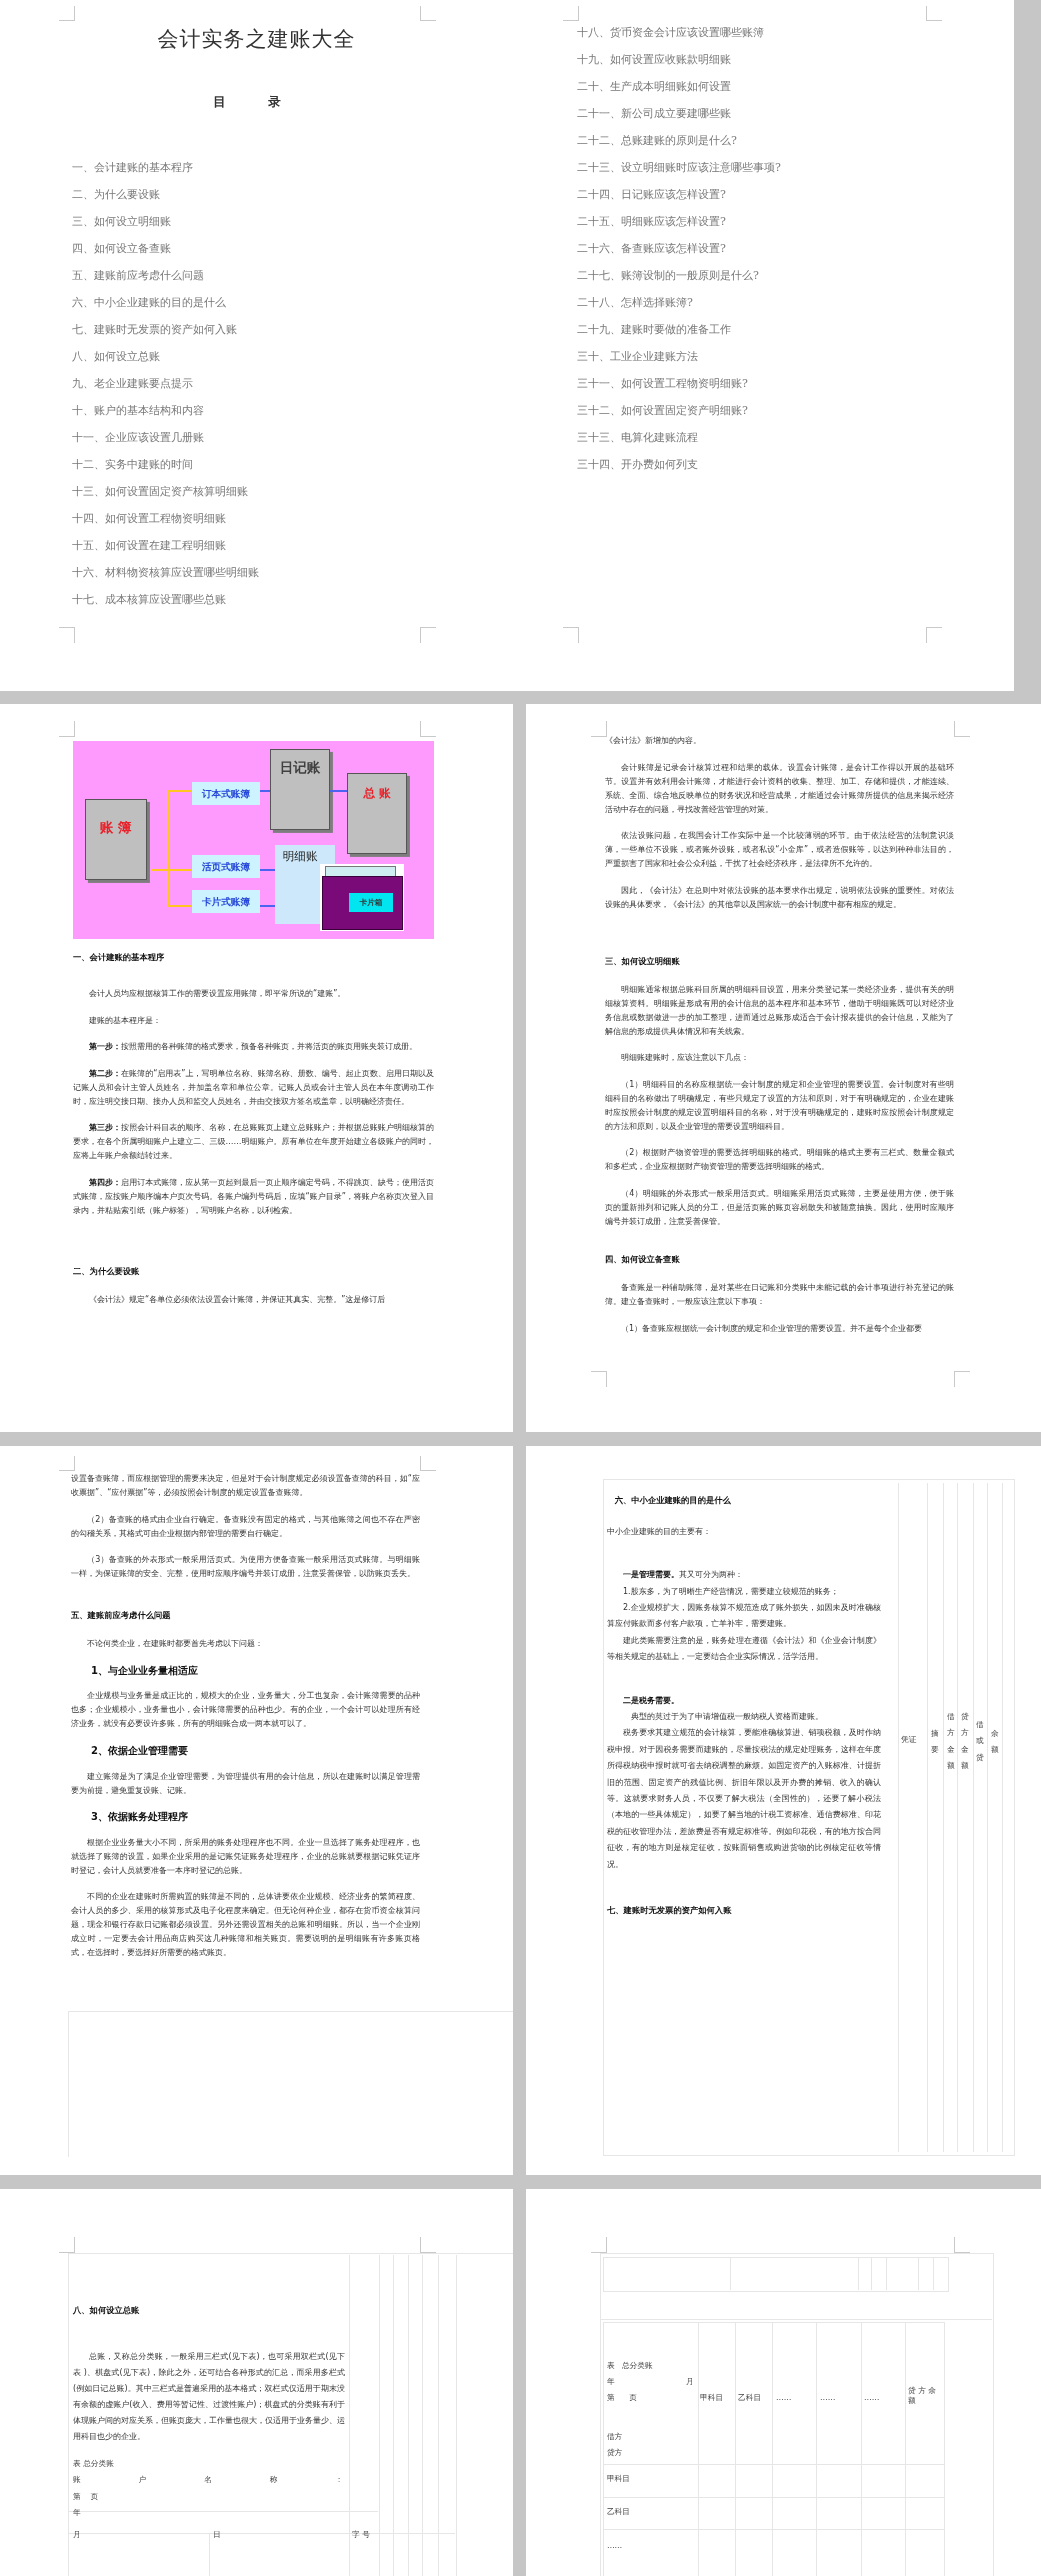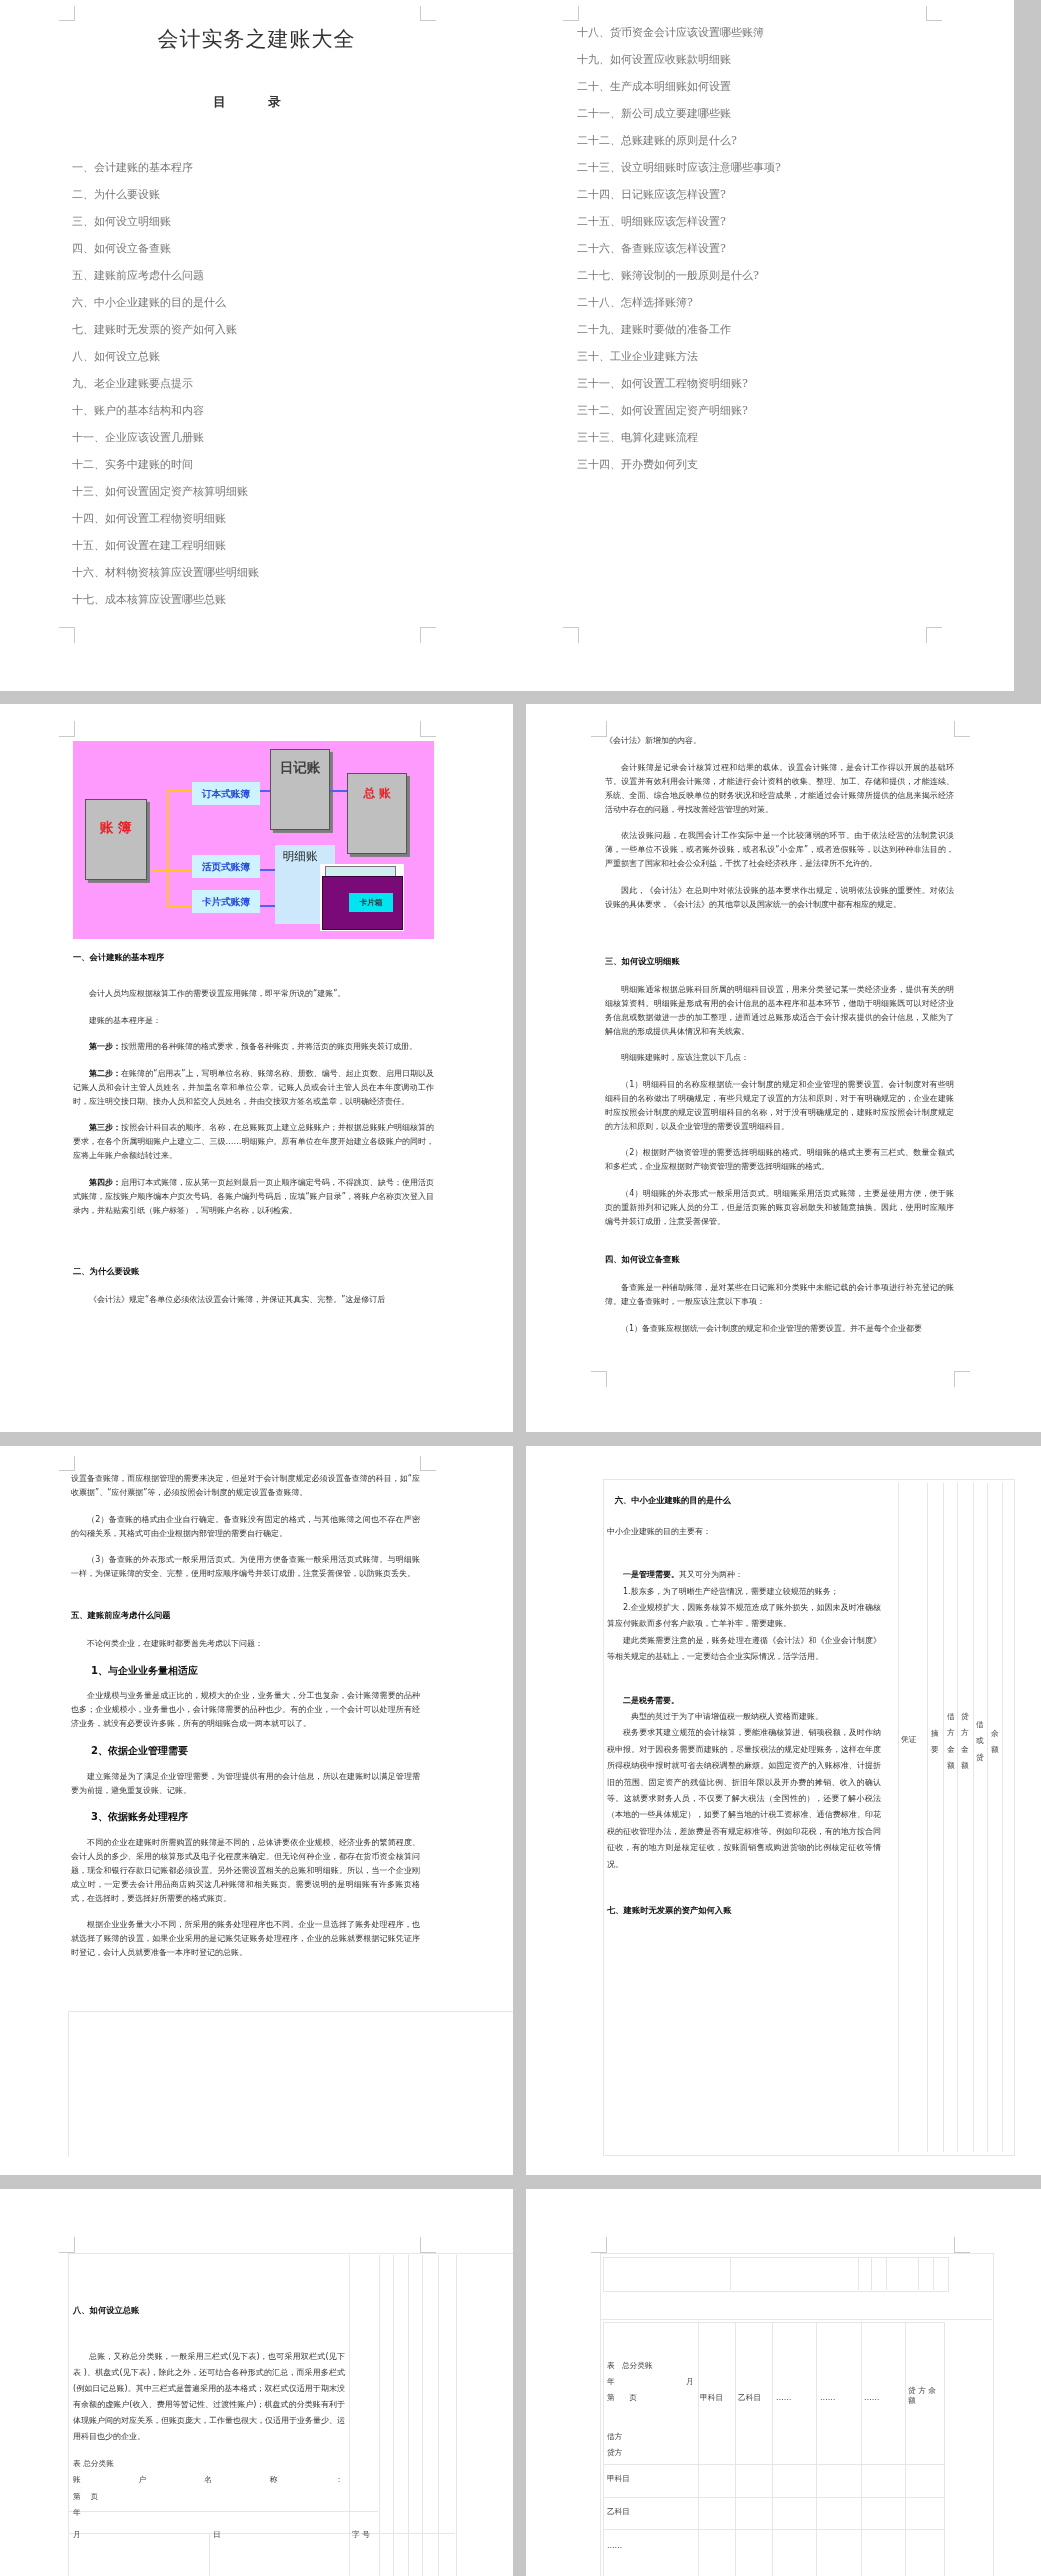--- a/index.html
+++ b/index.html
@@ -190,22 +190,22 @@
     <p class="noind">设置备查账簿，而应根据管理的需要来决定，但是对于会计制度规定必须设置备查簿的科目，如“应收票据”、“应付票据”等，必须按照会计制度的规定设置备查账簿。</p>
     <p>（2）备查账的格式由企业自行确定。备查账没有固定的格式，与其他账簿之间也不存在严密的勾稽关系，其格式可由企业根据内部管理的需要自行确定。</p>
     <p>（3）备查账的外表形式一般采用活页式。为使用方便备查账一般采用活页式账簿。与明细账一样，为保证账簿的安全、完整，使用时应顺序编号并装订成册，注意妥善保管，以防账页丢失。</p>
     <h3 style="margin-top:27px;">五、建账前应考虑什么问题</h3>
     <p>不论何类企业，在建账时都要首先考虑以下问题：</p>
     <h4>1、与企业业务量相适应</h4>
     <p>企业规模与业务量是成正比的，规模大的企业，业务量大，分工也复杂，会计账簿需要的品种也多；企业规模小，业务量也小，会计账簿需要的品种也少。有的企业，一个会计可以处理所有经济业务，就没有必要设许多账，所有的明细账合成一两本就可以了。</p>
     <h4>2、依据企业管理需要</h4>
     <p>建立账簿是为了满足企业管理需要，为管理提供有用的会计信息，所以在建账时以满足管理需要为前提，避免重复设账、记账。</p>
     <h4>3、依据账务处理程序</h4>
+    <p>根据企业业务量大小不同，所采用的账务处理程序也不同。企业一旦选择了账务处理程序，也就选择了账簿的设置，如果企业采用的是记账凭证账务处理程序，企业的总账就要根据记账凭证序时登记，会计人员就要准备一本序时登记的总账。</p>
     <p>不同的企业在建账时所需购置的账簿是不同的，总体讲要依企业规模、经济业务的繁简程度、会计人员的多少、采用的核算形式及电子化程度来确定。但无论何种企业，都存在货币资金核算问题，现金和银行存款日记账都必须设置。另外还需设置相关的总账和明细账。所以，当一个企业刚成立时，一定要去会计用品商店购买这几种账簿和相关账页。需要说明的是明细账有许多账页格式，在选择时，要选择好所需要的格式账页。</p>
-    <p>根据企业业务量大小不同，所采用的账务处理程序也不同。企业一旦选择了账务处理程序，也就选择了账簿的设置，如果企业采用的是记账凭证账务处理程序，企业的总账就要根据记账凭证序时登记，会计人员就要准备一本序时登记的总账。</p>
   </div>
   <div style="position:absolute;left:68px;top:565px;width:446px;height:145px;border-top:1px solid #e6e6e6;border-left:1px solid #e6e6e6;"></div>
 </div>
 
 <div class="page p6">
   <div style="position:absolute;left:77px;top:33px;width:410px;height:675px;border:1px solid #e6e6e6;"></div>
   <div class="grid-line-v" style="left:372px;top:37px;height:669px;"></div>
   <div class="grid-line-v" style="left:401px;top:37px;height:669px;"></div>
   <div class="grid-line-v" style="left:417px;top:37px;height:669px;"></div>
   <div class="grid-line-v" style="left:431px;top:37px;height:669px;"></div>

